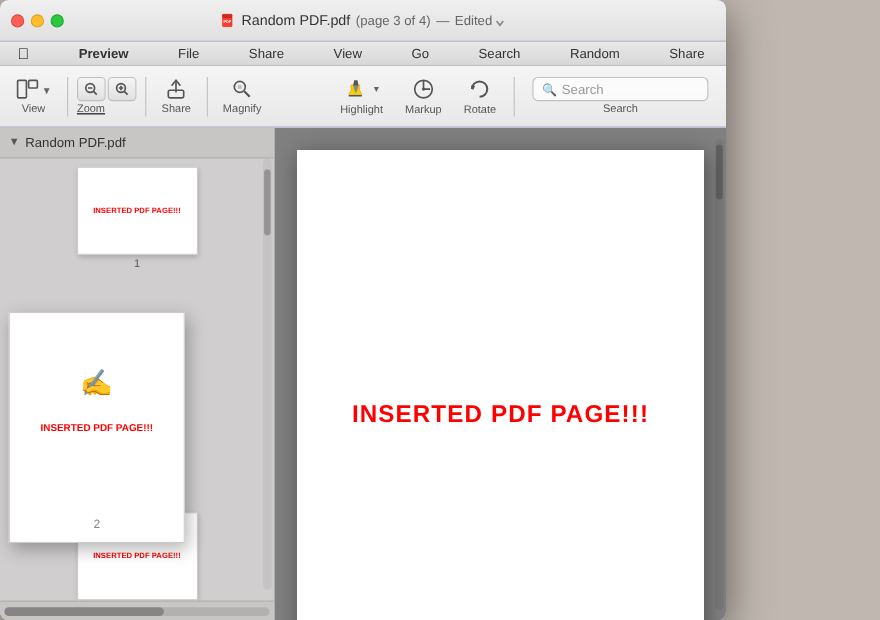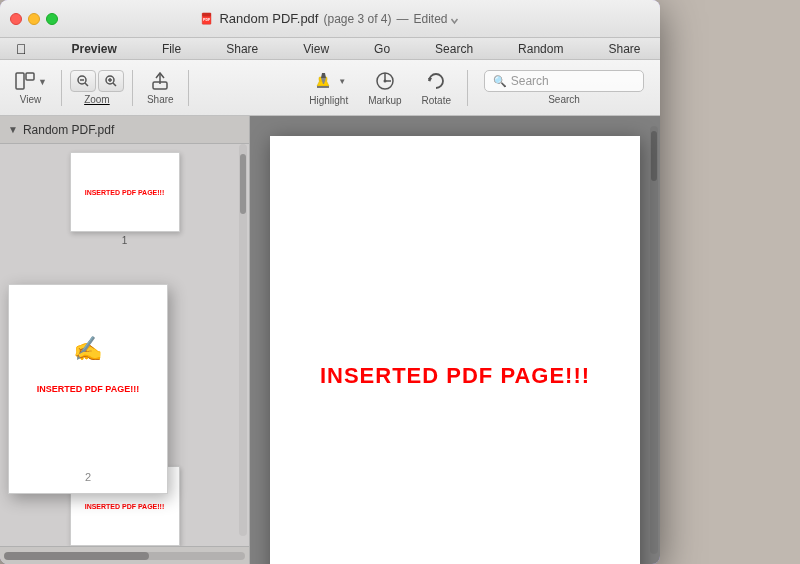--- a/index.html
+++ b/index.html
@@ -464,21 +464,21 @@
             <rect x="12" y="3" width="8" height="7" rx="1" fill="none" stroke="#555" stroke-width="1.5"></rect>
           </svg>
         </div>
         <span style="font-size:9px;color:#666;margin-top:1px;">▼</span>
       </div>
       <span class="toolbar-label">View</span>
     </div>
 
     <div class="toolbar-separator"></div>
 
-    <div style="display:flex;flex-direction:column;align-items:center;gap:2px;text-decoration:underline;">
+    <div style="display:flex;flex-direction:column;align-items:flex-start;gap:2px;text-decoration:underline;">
       <div style="display:flex;gap:2px;">
         <div class="zoom-btn">
           <svg width="14" height="14" viewBox="0 0 14 14">
             <circle cx="6" cy="6" r="4" fill="none" stroke="#555" stroke-width="1.5"></circle>
             <line x1="4" y1="6" x2="8" y2="6" stroke="#555" stroke-width="1.5"></line>
             <line x1="9" y1="9" x2="12" y2="12" stroke="#555" stroke-width="1.5"></line>
           </svg>
         </div>
         <div class="zoom-btn">
           <svg width="14" height="14" viewBox="0 0 14 14">
@@ -500,20 +500,30 @@
           <line x1="11" y1="14" x2="11" y2="4" stroke="#555" stroke-width="1.5"></line>
           <polyline points="7,8 11,3 15,8" fill="none" stroke="#555" stroke-width="1.5"></polyline>
           <rect x="4" y="12" width="14" height="7" rx="1.5" fill="none" stroke="#555" stroke-width="1.5"></rect>
         </svg>
       </div>
       <span class="toolbar-label">Share</span>
     </div>
 
     <div class="toolbar-separator"></div>
 
+    <div class="toolbar-group">
+      <div class="toolbar-icon">
+        <svg width="22" height="22" viewBox="0 0 22 22">
+          <circle cx="9" cy="9" r="5" fill="none" stroke="#555" stroke-width="1.5"></circle>
+          <line x1="13" y1="13" x2="18" y2="18" stroke="#555" stroke-width="2"></line>
+          <circle cx="9" cy="9" r="2" fill="#555" opacity="0.3"></circle>
+        </svg>
+      </div>
+      <span class="toolbar-label">Magnify</span>
+    </div>
 
     <div class="toolbar-spacer"></div>
 
     <div class="toolbar-action">
       <div style="display:flex;align-items:center;gap:3px;">
         <div style="width:24px;height:24px;display:flex;align-items:center;justify-content:center;">
           <svg width="22" height="22" viewBox="0 0 22 22">
             <path d="M5 16 L8 10 L14 10 L17 16 Z" fill="#ffcc00" stroke="#ccaa00" stroke-width="0.5"></path>
             <rect x="7" y="7" width="8" height="4" rx="1" fill="#ffcc00" stroke="#ccaa00" stroke-width="0.5"></rect>
             <line x1="5" y1="17" x2="17" y2="17" stroke="#555" stroke-width="1.5"></line>

